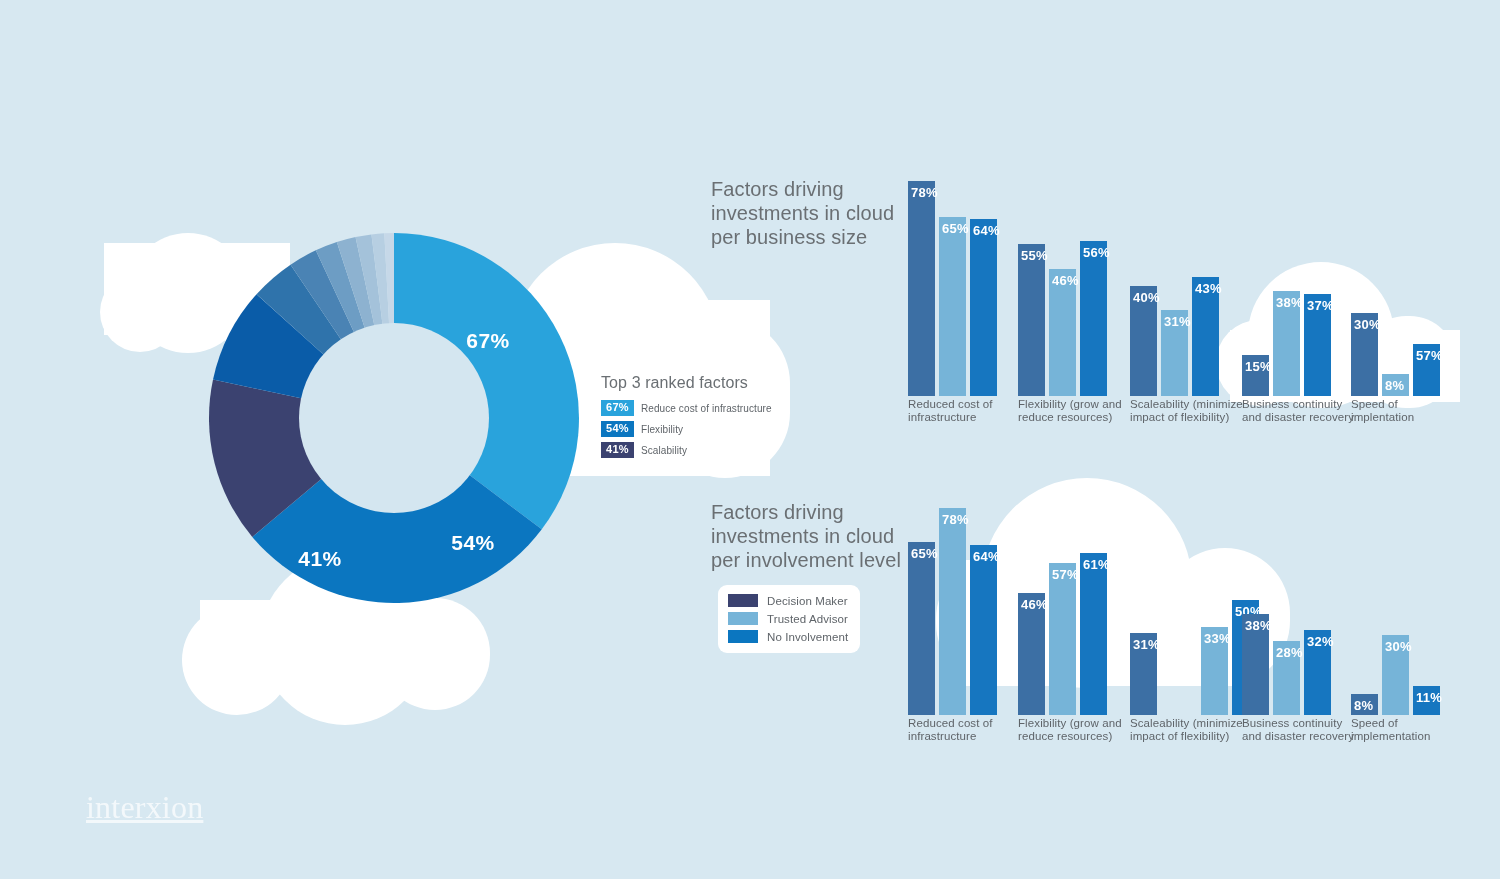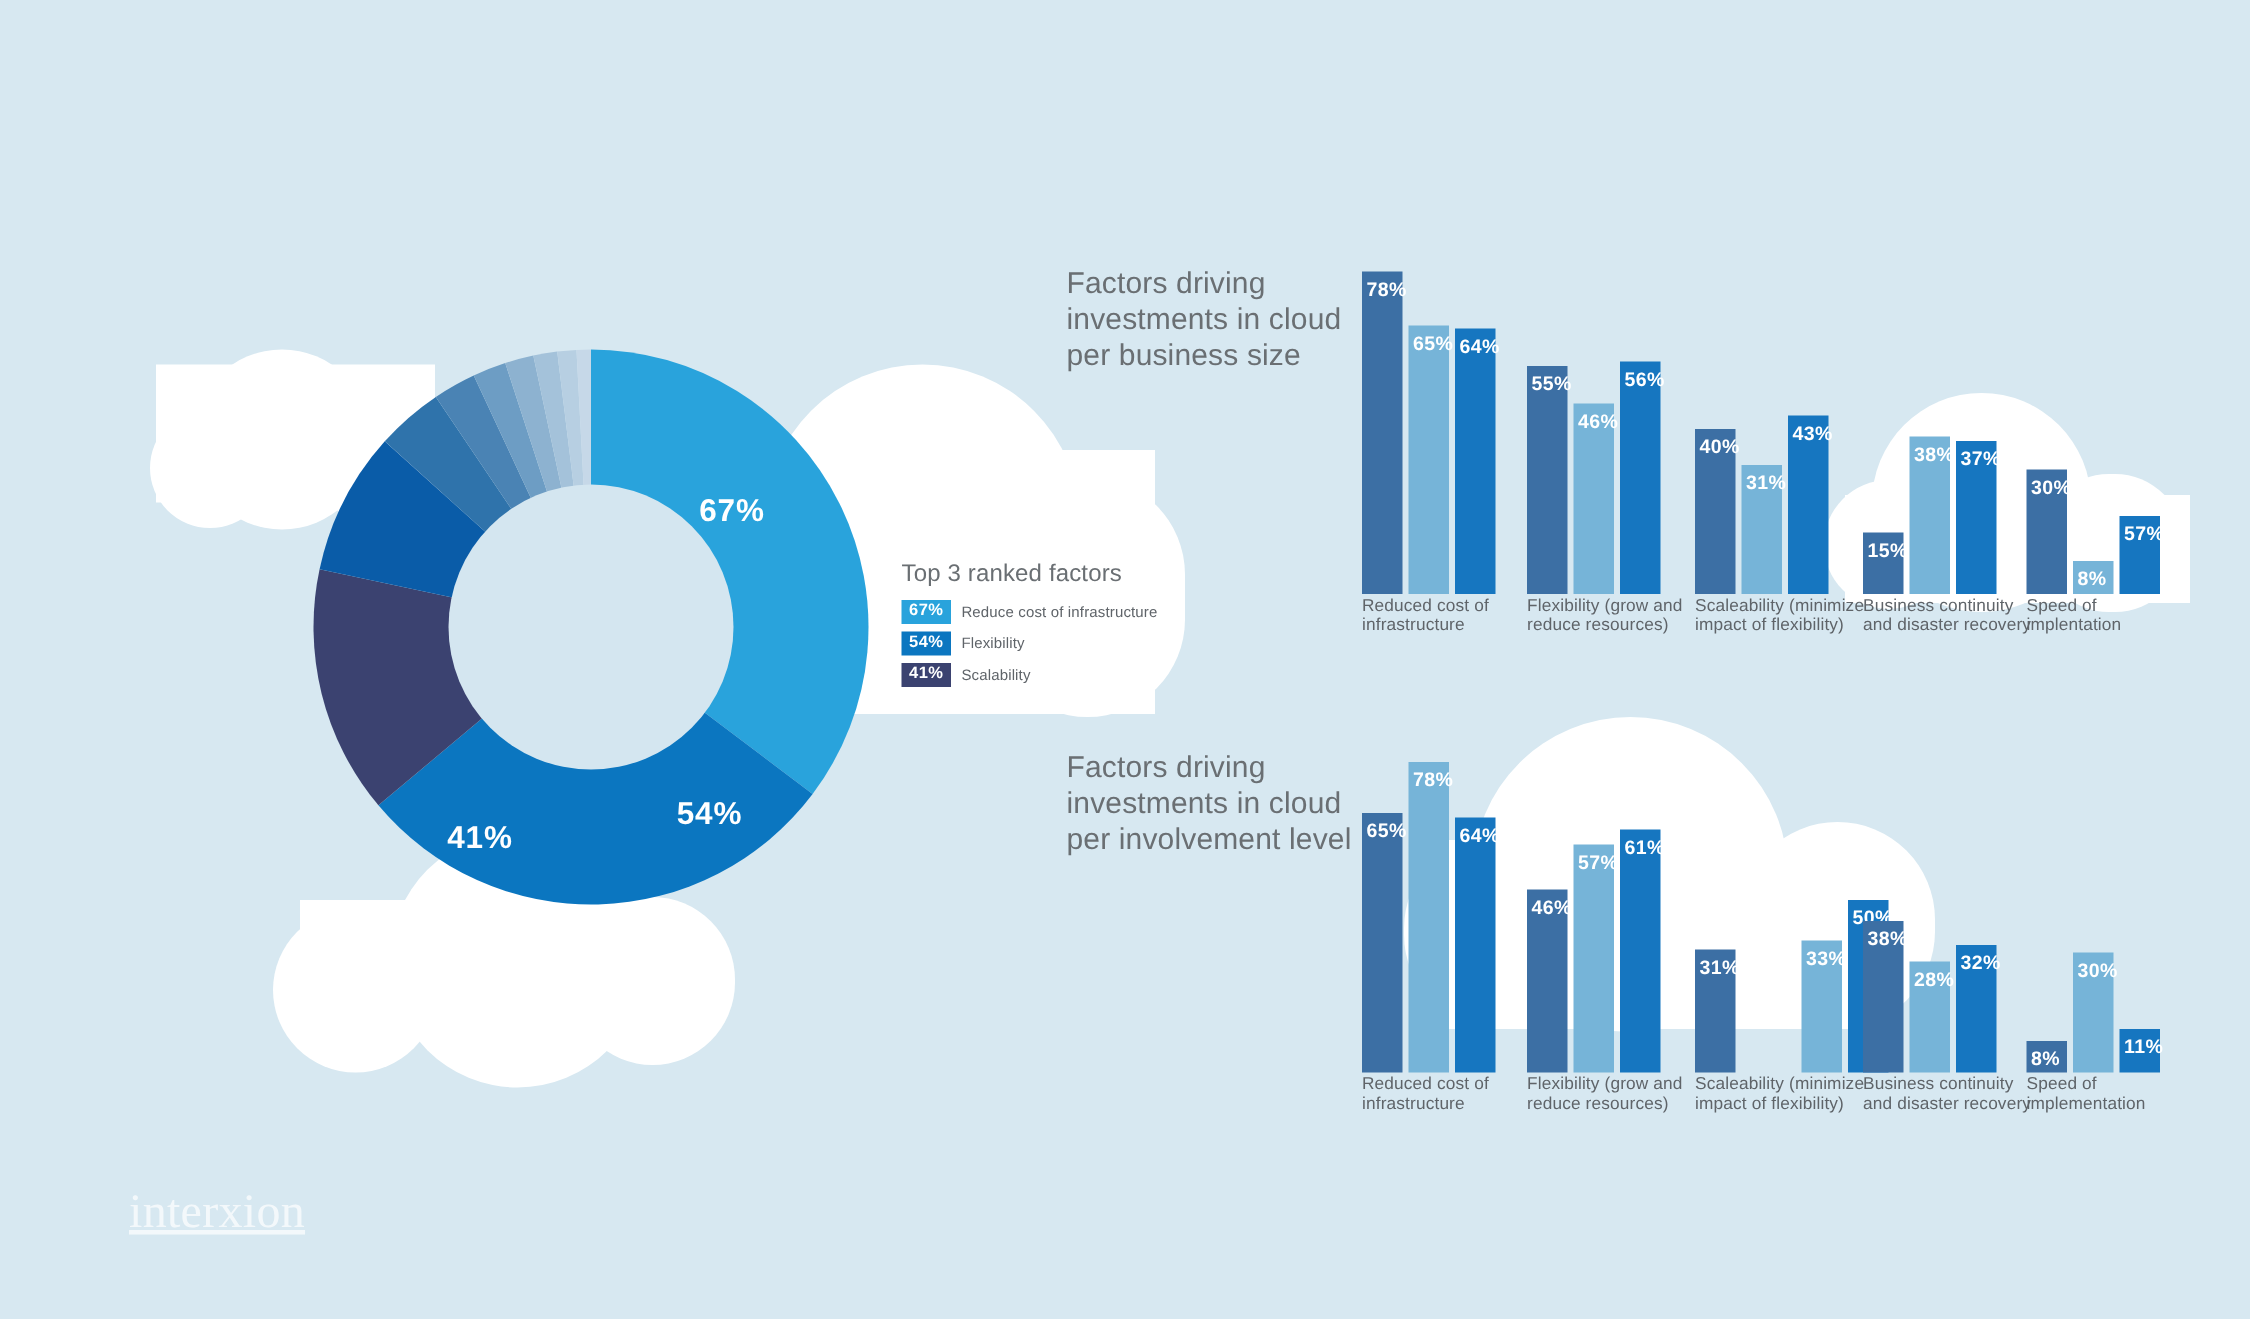--- a/index.html
+++ b/index.html
@@ -240,20 +240,34 @@
           <div class="grp-label" style="bottom: 18px; position: absolute;">Speed of
 implentation</div>
         </div>
       </div>
   </div>
 
   <div class="sec-title" id="sec2-title">Factors driving
 investments in cloud
 per involvement level</div>
 
+  <div class="legend" id="legend2">
+    <div class="lg-row">
+      <span class="lg-sw" style="background:#3b4270"></span>
+      <span class="lg-tx">Decision Maker</span>
+    </div>
+    <div class="lg-row">
+      <span class="lg-sw" style="background:#76b4d8"></span>
+      <span class="lg-tx">Trusted Advisor</span>
+    </div>
+    <div class="lg-row">
+      <span class="lg-sw" style="background:#0b76c0"></span>
+      <span class="lg-tx">No Involvement</span>
+    </div>
+  </div>
 
   <div class="chart" id="chart2">
     <div class="groups" style="height: 291px;">
         <div class="group" style="position: absolute; left: 0px; top: 0px; height: 291px;">
           <div class="bars" style="position: absolute; left: 0px; bottom: 46px; height: 245px;">
             <div class="bar" style="height: 172.9px; background: rgb(60, 111, 164);">
               <span class="val">65%</span>
             </div>
             <div class="bar" style="height: 207.48px; background: rgb(118, 180, 216);">
               <span class="val">78%</span>

